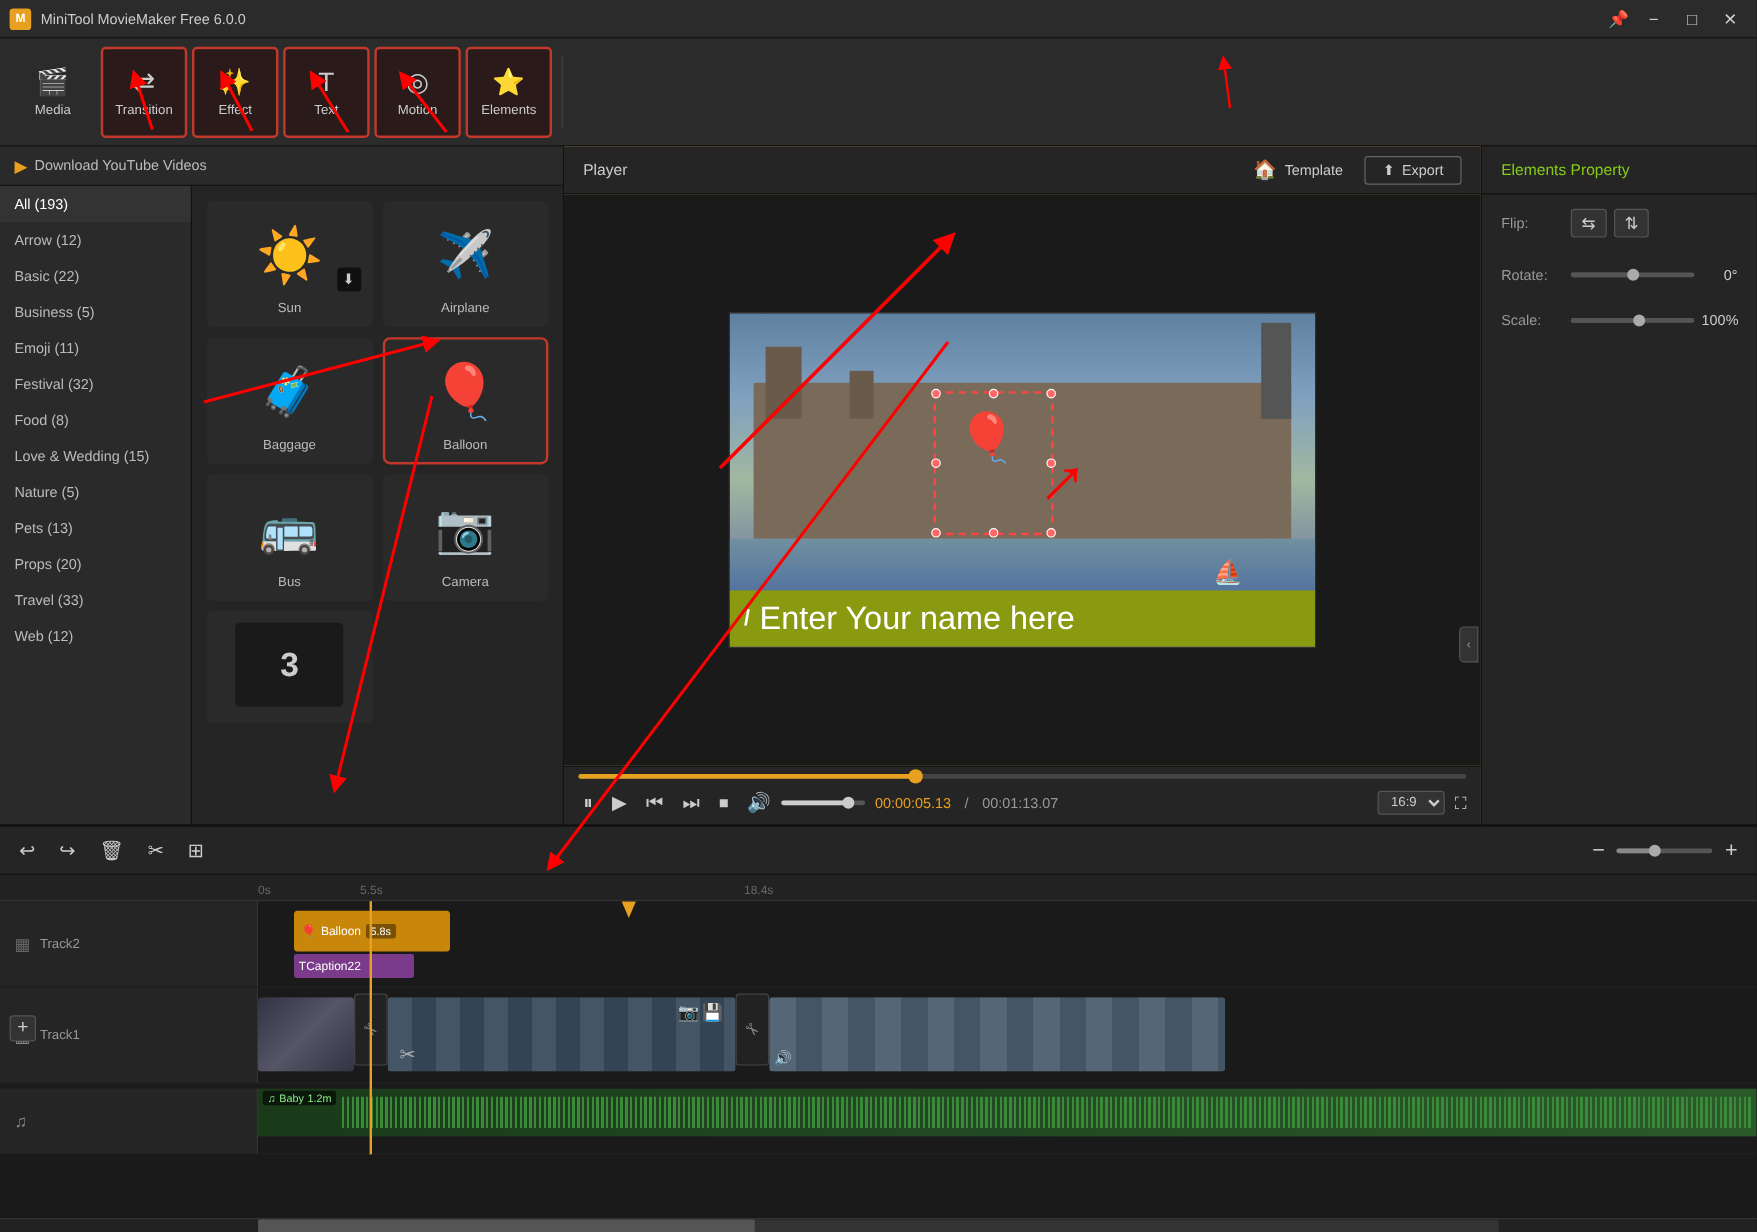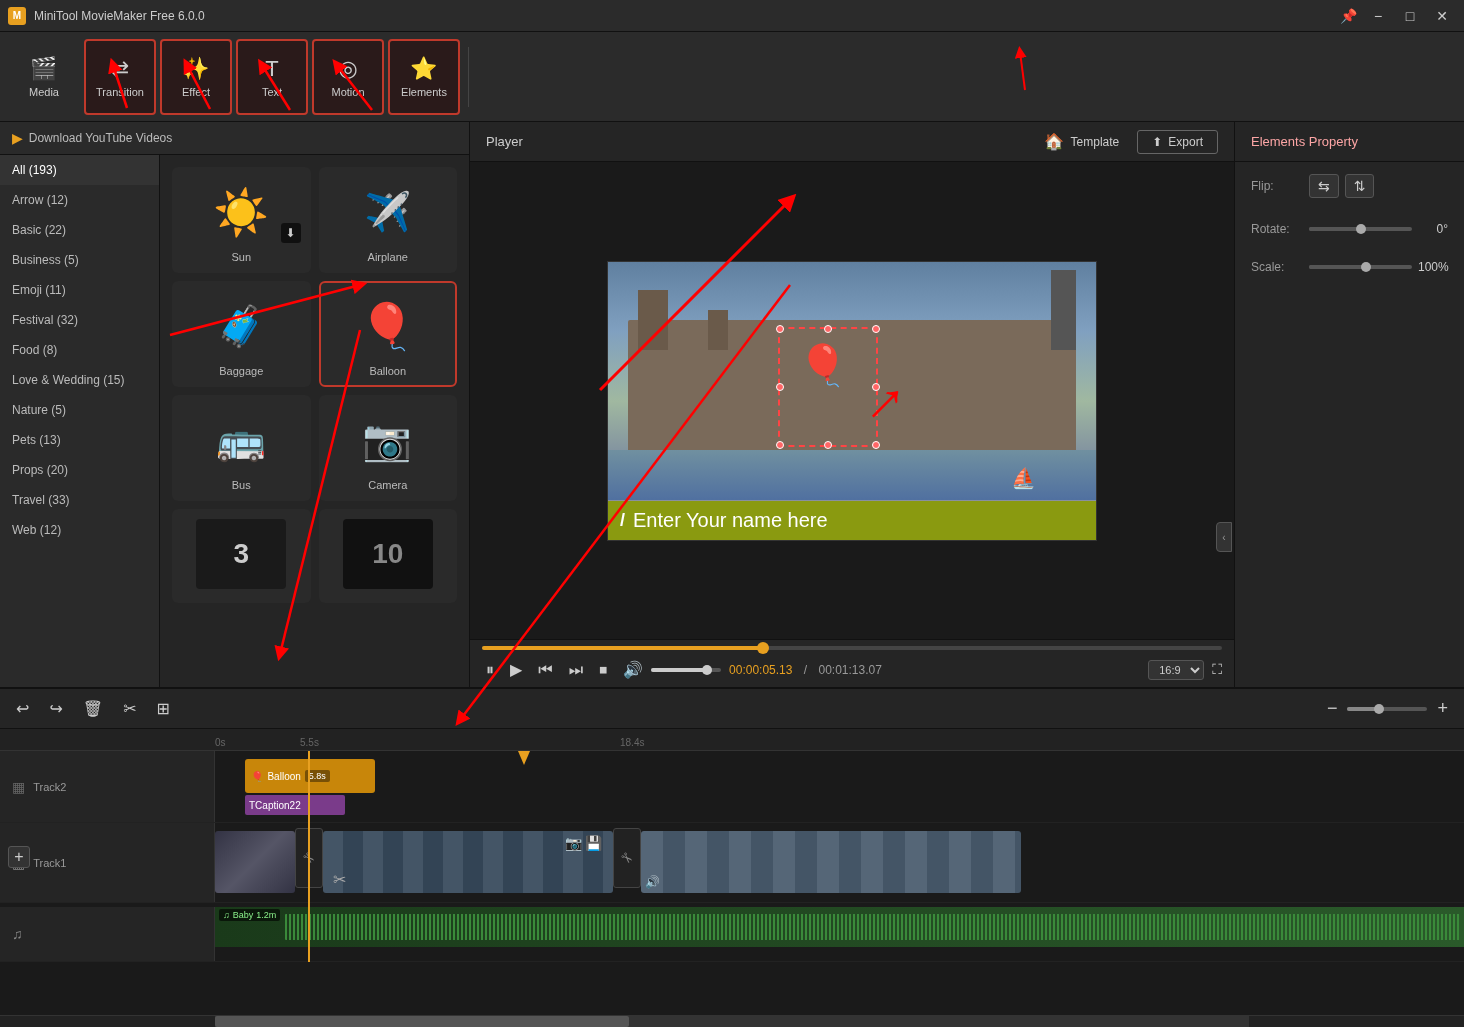--- a/index.html
+++ b/index.html
@@ -49,21 +49,21 @@
     .counter-thumb.dark { background: #111; color: #888; }
 
     
     #middle-panel { flex: 1; background: #fdba74; display: flex; flex-direction: column; }
     #player-header { height: 40px; display: flex; align-items: center; padding: 0 16px; background: #252525; border-bottom: 1px solid #111; }
     #player-title { color: #ccc; font-size: 13px; }
     #player-area { flex: 1; display: flex; align-items: center; justify-content: center; background: #1a1a1a; position: relative; }
     #video-preview { width: 490px; height: 280px; background: #000; position: relative; overflow: hidden; border: 1px solid #333; }
     .caption-bar { position: absolute; bottom: 0; left: 0; right: 0; background: #8a9a10; padding: 8px 12px; display: flex; align-items: center; gap: 8px; }
     .caption-slash { color: #fff; font-size: 18px; font-weight: bold; }
-    .caption-text { color: #fff; font-size: 20px; font-weight: 500; }
+    .caption-text { color: #fff; font-size: 27px; font-weight: 500; }
     
     
     #player-controls { background: #252525; padding: 6px 12px; border-top: 1px solid #111; }
     #progress-bar-container { width: 100%; height: 4px; background: #444; border-radius: 2px; margin-bottom: 8px; cursor: pointer; position: relative; }
     #progress-fill { height: 100%; background: #e8a020; border-radius: 2px; width: 38%; }
     #progress-thumb { position: absolute; top: 50%; left: 38%; transform: translate(-50%, -50%); width: 12px; height: 12px; background: #e8a020; border-radius: 50%; }
     #controls-row { display: flex; align-items: center; justify-content: space-between; }
     #controls-left { display: flex; align-items: center; gap: 8px; }
     .ctrl-btn { background: transparent; border: none; color: #ccc; cursor: pointer; font-size: 16px; padding: 2px 4px; }
     #time-display { color: #e8a020; font-size: 12px; }
@@ -71,21 +71,21 @@
     #volume-container { display: flex; align-items: center; gap: 4px; }
     #volume-slider { width: 70px; height: 4px; background: #555; border-radius: 2px; cursor: pointer; position: relative; }
     #volume-fill { height: 100%; background: #ccc; border-radius: 2px; width: 80%; }
     #volume-thumb { position: absolute; top: 50%; left: 80%; transform: translate(-50%,-50%); width: 10px; height: 10px; background: #ccc; border-radius: 50%; }
     #aspect-select { background: #333; border: 1px solid #555; color: #ccc; padding: 2px 6px; border-radius: 3px; font-size: 11px; cursor: pointer; }
     #fullscreen-btn { background: transparent; border: none; color: #ccc; cursor: pointer; font-size: 14px; }
 
     
     #right-panel { width: 230px; background: #252525; border-left: 1px solid #111; display: flex; flex-direction: column; }
     #right-header { padding: 12px 16px; border-bottom: 1px solid #111; }
-    #right-title { color: #fca5a5; font-size: 13px; font-weight: 500; }
+    #right-title { color: #84cc16; font-size: 13px; font-weight: 500; }
     #properties { padding: 12px 16px; display: flex; flex-direction: column; gap: 24px; }
     .prop-row { display: flex; align-items: center; gap: 8px; }
     .prop-label { color: #999; font-size: 12px; width: 50px; flex-shrink: 0; }
     .prop-controls { display: flex; align-items: center; gap: 6px; flex: 1; }
     .flip-btn { background: #333; border: 1px solid #555; color: #ccc; padding: 3px 8px; border-radius: 3px; cursor: pointer; font-size: 14px; }
     .rotate-slider { flex: 1; height: 4px; background: #555; border-radius: 2px; cursor: pointer; position: relative; }
     .rotate-fill { height: 100%; background: #555; border-radius: 2px; width: 50%; }
     .rotate-thumb { position: absolute; top: 50%; left: 50%; transform: translate(-50%,-50%); width: 10px; height: 10px; background: #aaa; border-radius: 50%; }
     .prop-value { color: #ccc; font-size: 12px; width: 30px; text-align: right; }
     .scale-slider { flex: 1; height: 4px; background: #555; border-radius: 2px; cursor: pointer; position: relative; }
@@ -281,26 +281,20 @@
               <span class="element-label">Camera</span>
             </div>
 
             <div class="element-card">
               <div class="element-thumb">
                 <div class="counter-thumb">3</div>
               </div>
               <span class="element-label"></span>
             </div>
 
-            <div class="element-card">
-              <div class="element-thumb">
-                <div class="counter-thumb dark">10</div>
-              </div>
-              <span class="element-label"></span>
-            </div>
           </div>
         </div>
       </div>
     </div>
 
     <div id="middle-panel">
       <div id="player-header">
         <span id="player-title">Player</span>
         <div id="top-right-actions">
           <button class="action-btn">

